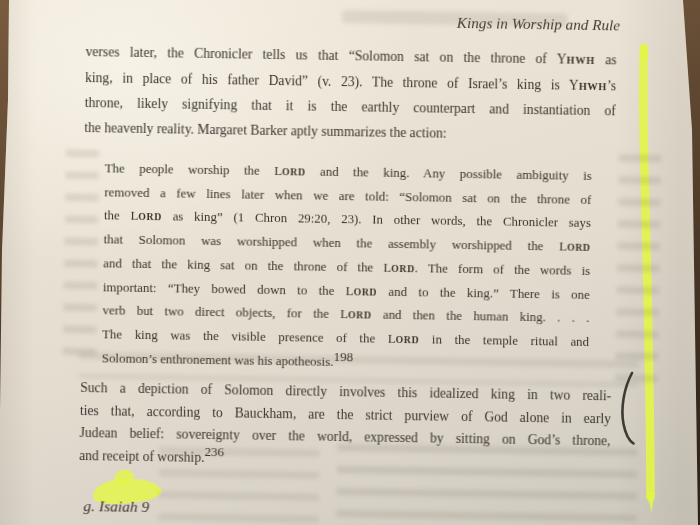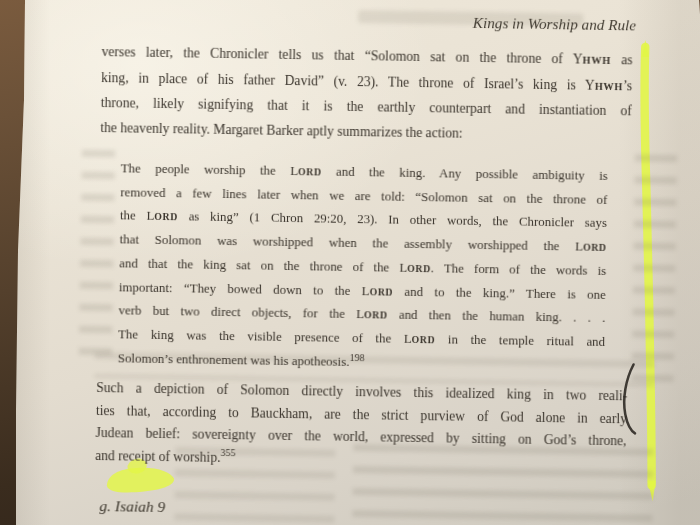--- a/index.html
+++ b/index.html
@@ -8,42 +8,41 @@
     background:linear-gradient(170deg,#7a5b3e 0%,#6b5138 18%,#54402c 45%,#3a2c1e 75%,#2b2118 100%);
     font-family:"Liberation Serif", serif;
   }
   
   .page{
     position:absolute;inset:0;
     background:
       radial-gradient(ellipse 420px 300px at 18% 12%, rgba(255,252,242,.55) 0%, rgba(255,252,242,0) 70%),
       linear-gradient(163deg,#efe8da 0%,#eae3d5 30%,#e3dccf 55%,#d9d3c8 78%,#cfcabf 96%);
     clip-path:polygon(9px 0,683px 0,692px 130px,695px 330px,698px 525px,0 525px,0 410px,2px 250px,8px 100px);
-    margin-left:16px;
   }
   .page-shade{
     position:absolute;inset:0;pointer-events:none;
     background:linear-gradient(90deg,rgba(90,80,65,.10) 0%,rgba(90,80,65,0) 5%,rgba(90,80,65,0) 88%,rgba(120,110,95,.12) 97%);
   }
   
   .ink{
     position:absolute;inset:0;
     transform:rotate(0.9deg);transform-origin:82px 280px;
     color:#3a342c;
   }
   .txt{position:absolute;filter:blur(.28px);}
   .running-header{top:8px;left:306px;width:310px;text-align:right;font-style:italic;font-size:15.2px;color:#433d33;}
   .para1{top:40px;left:82px;width:531px;font-size:13.6px;line-height:24.6px;}
   .bquote{top:157px;left:103px;width:487px;font-size:12.9px;line-height:22.9px;}
   .para2{top:377px;left:82px;width:531px;font-size:13.6px;line-height:22.6px;}
   .sec-head{top:497px;left:87px;width:200px;font-style:italic;font-size:15.5px;color:#3e382e;}
   .tline{text-align:justify;text-align-last:justify;}
   .tline-last{text-align-last:left;}
   .sc{font-size:.76em;letter-spacing:.06em;font-weight:bold;}
-  sup.fn{font-size:10px;vertical-align:super;line-height:0;}
+  sup.fn{font-size:13px;vertical-align:super;line-height:0;}
   
   .bleed{position:absolute;filter:blur(2.3px);opacity:.5;pointer-events:none;
     background:repeating-linear-gradient(180deg,rgba(116,110,96,.34) 0 7px,rgba(116,110,96,0) 7px 22px);}
   .bleed-header{top:6px;left:338px;width:225px;height:13px;background:rgba(120,112,95,.30);border-radius:3px;}
   .bleed-left{top:150px;left:64px;width:33px;height:218px;}
   .bleed-right{top:146px;left:617px;width:42px;height:228px;}
   .bleed-gap{top:352px;left:80px;width:560px;height:26px;opacity:.4;}
   .bleed-bottom-right{top:440px;left:340px;width:300px;height:84px;}
   .bleed-bottom-mid{top:446px;left:162px;width:160px;height:76px;opacity:.4;}
   
@@ -90,21 +89,21 @@
         <div class="tline">important: “They bowed down to the L<span class="sc">ORD</span> and to the king.” There is one</div>
         <div class="tline">verb but two direct objects, for the L<span class="sc">ORD</span> and then the human king. . . .</div>
         <div class="tline">The king was the visible presence of the L<span class="sc">ORD</span> in the temple ritual and</div>
         <div class="tline tline-last">Solomon’s enthronement was his apotheosis.<sup class="fn">198</sup></div>
       </div>
 
     <div class="txt para2">
         <div class="tline">Such a depiction of Solomon directly involves this idealized king in two reali-</div>
         <div class="tline">ties that, according to Bauckham, are the strict purview of God alone in early</div>
         <div class="tline">Judean belief: sovereignty over the world, expressed by sitting on God’s throne,</div>
-        <div class="tline tline-last">and receipt of worship.<sup class="fn">355</sup></div>
+        <div class="tline tline-last">and receipt of worship.<sup class="fn">236</sup></div>
       </div>
 
     <div class="txt sec-head">g. Isaiah 9</div>
   </div>
 
   <svg class="marks" viewBox="0 0 700 525">
     <path d="M 632 373 C 624 388, 620.5 408, 623.5 424 C 625.5 434, 628.5 440.5, 633.5 443.5" fill="none" stroke="#2a2520" stroke-width="2.6" stroke-linecap="round" opacity="0.88"></path>
   </svg>
 </div>
 

